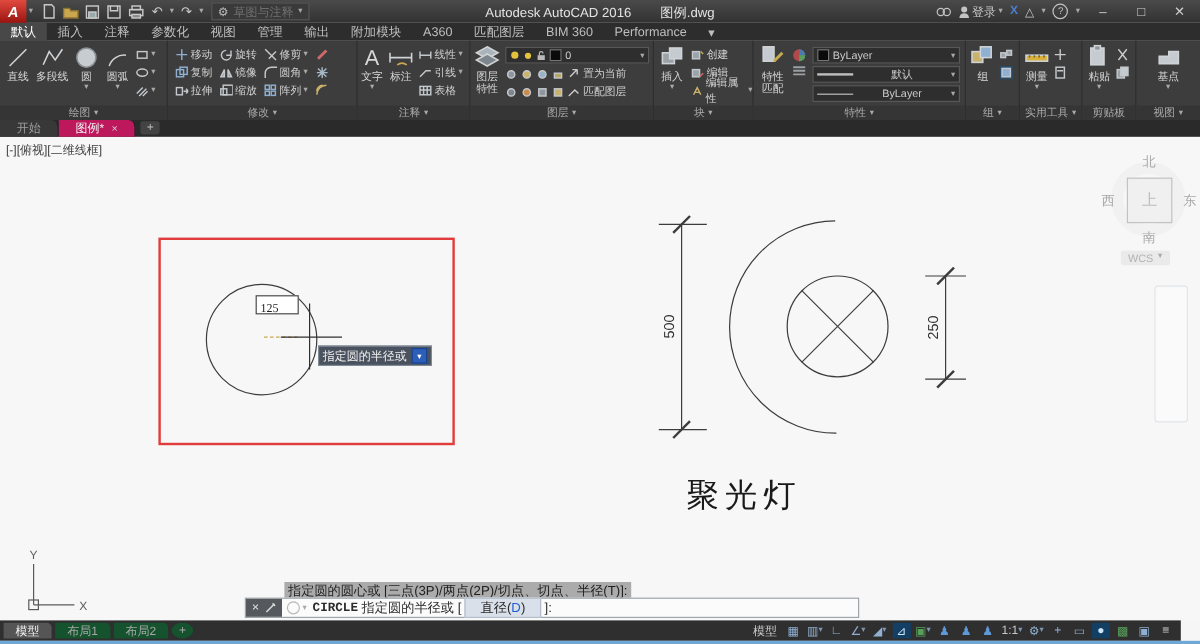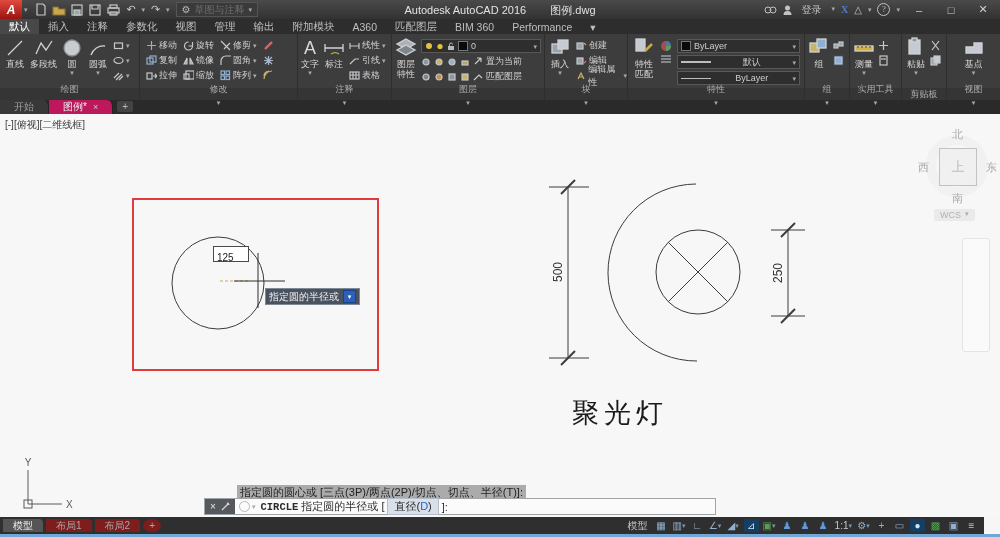--- a/index.html
+++ b/index.html
@@ -16,32 +16,32 @@
   .qat .qbtn{width:15px;height:15px;display:flex;align-items:center;justify-content:center;color:#c9c9c9;}
   .qat svg{stroke:#c9c9c9;fill:none;stroke-width:1.2;}
   .caret{font-size:7px;color:#a9a9a9;line-height:1;}
   .ws-box{display:flex;align-items:center;gap:4px;background:#3a3a3a;border:1px solid #555;
     height:13px;padding:0 5px;margin-left:6px;color:#6e6e6e;font-size:10px;}
   .win-title{left:0;right:0;top:3px;text-align:center;color:#e2e2e2;font-size:11px;pointer-events:none;}
   .tb-right{margin-left:auto;display:flex;align-items:center;gap:6px;padding-right:4px;}
   .search-box{display:flex;align-items:center;background:#3a3a3a;border:1px solid #2222;
     border:1px solid #555;height:13px;width:150px;padding:0 3px;}
   .search-box input{background:transparent;border:none;outline:none;color:#9a9a9a;font-size:10px;width:130px;}
-  .tb-ic{color:#c3c3c3;font-size:10px;display:flex;align-items:center;gap:10px;font-family:Liberation Serif, serif;}
+  .tb-ic{color:#c3c3c3;font-size:10px;display:flex;align-items:center;gap:2px;}
   .win-btn{width:26px;text-align:center;color:#cfcfcf;font-size:11px;}
   
   .tabrow{top:19px;left:0;width:1000px;height:15px;background:#2d2d2d;display:flex;
     align-items:stretch;z-index:49;font-size:10.5px;color:#bfbfbf;}
   .rtab{padding:1px 9px 0;display:flex;align-items:center;}
   .rtab.active{background:#484848;color:#fff;}
   
   .ribbon{top:34px;left:0;width:1000px;height:66px;background:#3d3d3d;display:flex;z-index:48;}
   .panel{position:relative;border-right:1px solid #2e2e2e;box-sizing:border-box;height:66px;}
   .panel-label{position:absolute;bottom:0;left:0;right:0;height:12px;background:#353535;
-    color:#acacac;font-size:9px;display:flex;align-items:center;justify-content:center;gap:3px;flex-direction:column;}
+    color:#acacac;font-size:9px;display:flex;align-items:center;justify-content:center;gap:3px;}
   .pbody{position:absolute;top:1px;left:0;right:0;height:53px;display:flex;align-items:flex-start;}
   .bigtool{display:flex;flex-direction:column;align-items:center;color:#d8d8d8;font-size:9px;
     padding-top:2px;line-height:1.15;}
   .bigtool svg{width:22px;height:22px;stroke:#cfd3d6;fill:none;stroke-width:1.3;}
   .smallrow{display:flex;align-items:center;gap:2px;color:#d2d2d2;font-size:9px;height:13px;}
   .smallrow svg{width:11px;height:11px;stroke:#c4c8cc;fill:none;stroke-width:1.2;}
   .scol{display:flex;flex-direction:column;justify-content:flex-start;gap:2px;padding-top:4px;}
   .ddrop{display:flex;align-items:center;background:#2e2e2e;border:1px solid #585858;height:12px;
     color:#cccccc;font-size:9px;padding:0 3px;gap:3px;}
   .swatch{width:8px;height:8px;background:#0a0a0a;border:1px solid #777;}
@@ -62,43 +62,43 @@
   .vc-ring{position:absolute;left:4px;top:2px;width:62px;height:62px;border-radius:50%;
     border:10px solid rgba(200,200,200,0.12);box-sizing:border-box;}
   .vc-face{position:absolute;left:17px;top:15px;width:36px;height:36px;background:rgba(238,238,238,.75);
     border:1px solid #c2c2c2;display:flex;align-items:center;justify-content:center;color:#bdbdbd;font-size:13px;}
   .wcs-pill{position:absolute;left:12px;top:76px;background:rgba(230,230,230,.8);color:#b3b3b3;
     font-size:9px;padding:1px 6px;border-radius:2px;display:flex;gap:4px;align-items:flex-start;}
   .navbar-ghost{top:238px;left:962px;width:26px;height:112px;background:rgba(249,250,251,.9);
     border:1px solid #e1e5e9;border-radius:3px;z-index:4;}
   .dyn-input{top:246px;left:213px;width:34px;height:14px;background:#fff;border:1px solid #4a4a4a;z-index:6;}
   .dyn-input input{width:30px;border:none;outline:none;font-size:10px;color:#222;padding:0 0 0 3px;
-    font-family:Liberation Sans, sans-serif;background:transparent;}
+    font-family:Liberation Serif, serif;background:transparent;}
   .tooltip{top:288px;left:265px;height:15px;background:#49525e;border:1px solid #7e8a96;z-index:6;
     display:flex;align-items:center;gap:4px;padding:0 3px;color:#f0f0f0;font-size:10px;}
   .tt-key{width:11px;height:11px;background:#2d5fb8;border:1px solid #16448f;color:#fff;font-size:7px;
     display:flex;align-items:center;justify-content:center;}
   
   .cmd-history{top:485px;left:237px;background:#ababab;color:#1f1f1f;font-size:11px;
     padding:0 3px;z-index:10;}
   .cmd-bar{top:498px;left:204px;width:512px;height:17px;background:#fbfbfb;border:1px solid #9fa4a9;
     display:flex;align-items:center;z-index:10;box-sizing:border-box;}
   .cmd-grip{width:30px;height:100%;background:#55595d;display:flex;align-items:center;justify-content:center;
     gap:4px;color:#e8e8e8;font-size:10px;}
   .cmd-text{display:flex;align-items:center;gap:3px;font-size:11px;color:#2b2b2b;padding-left:5px;}
   .cmd-name{font-weight:bold;font-family:"Liberation Mono",monospace;font-size:10.5px;}
-  .opt-box{background:#d9e0ea;border:1px solid #b3bdcb;padding:0 6px;}
+  .opt-box{background:#d9e0ea;border:1px solid #b3bdcb;padding:0 12px;}
   .opt-key{color:#1f62cf;}
   .cmd-circle{width:9px;height:9px;border:1px solid #b9b9b9;border-radius:50%;margin-left:4px;}
   
   .statusbar{top:517px;left:0;width:984px;height:17px;background:#2f2f2f;display:flex;
     align-items:center;z-index:50;}
   .blue-edge{top:534px;left:0;width:1000px;height:3px;background:#6fa8d4;z-index:51;}
   .ltab{height:13px;display:flex;align-items:center;padding:0 10px;font-size:10px;color:#a7a7a7;
-    background:#7f1d1d;margin-left:3px;border-radius:0 4px 0 0;}
+    background:#14532d;margin-left:3px;border-radius:0 4px 0 0;}
   .ltab.active{background:#555;color:#f2f2f2;}
   .sb-right{margin-left:auto;display:flex;align-items:center;gap:3px;padding-right:5px;font-size:10px;}
   .sicon{min-width:13px;height:13px;display:flex;align-items:center;justify-content:center;
     color:#8fb0d1;font-size:10px;padding:0 1px;}
   .sicon.on{background:#123f63;color:#cde4f7;}
   .sicon .caret{color:#7d96ad;}
   .sb-model{color:#c7c7c7;margin-right:3px;}
   .green{color:#8ab153;} .blue{color:#5f9ad8;} .bluedot{color:#2f80cf;} .gicon{color:#58a05a;}
   svg text{font-family:"Liberation Sans",sans-serif;}
   .dimtxt{font-size:12px;fill:#333;}

